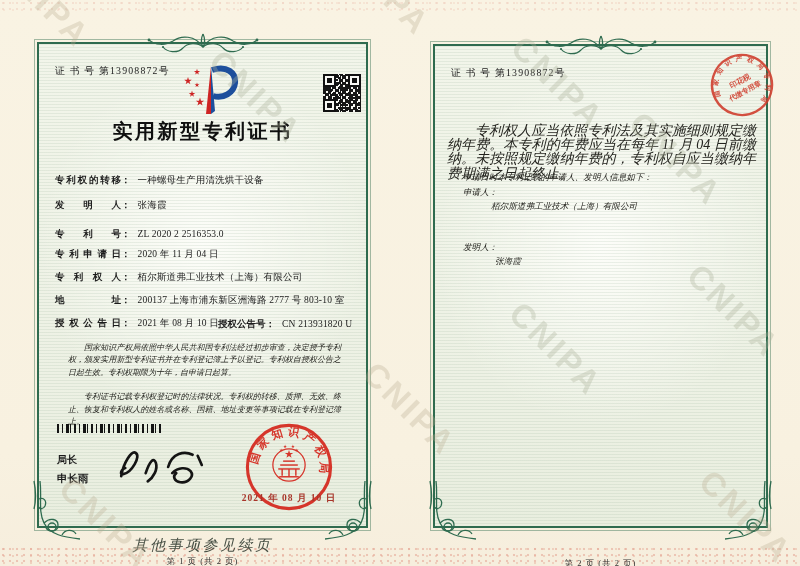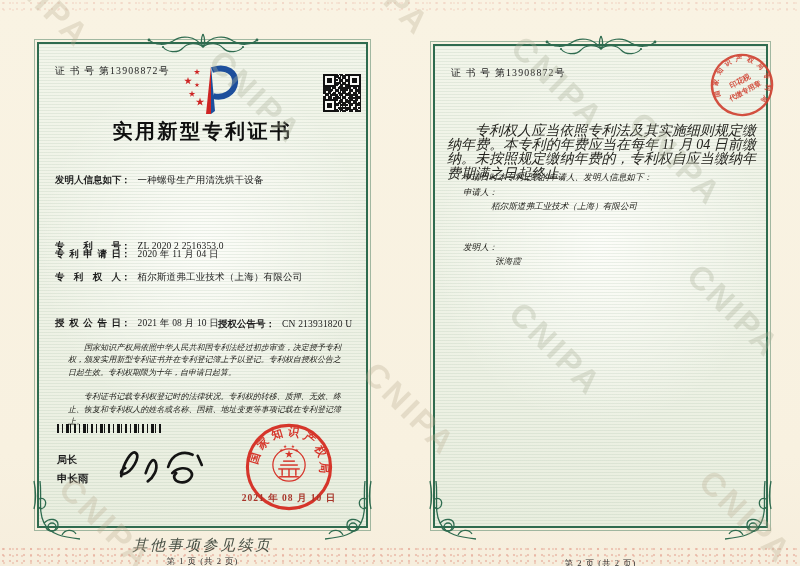--- a/index.html
+++ b/index.html
@@ -144,30 +144,36 @@
 
     <div class="qr">
       <span class="f tl"></span>
       <span class="f tr"></span>
       <span class="f bl"></span>
     </div>
 
     <div class="cert-title">实用新型专利证书</div>
 
     <div class="frow" style="top:130px">
-      <span class="flabel">发明人信息如下</span><span class="fcolon">：</span><span class="fval">一种螺母生产用清洗烘干设备</span>
-    </div>
-    <div class="frow" style="top:196px">
+      <span class="flabel">专利权的转移</span><span class="fcolon">：</span><span class="fval">一种螺母生产用清洗烘干设备</span>
+    </div>
+    <div class="frow" style="top:155px">
+      <span class="flabel">发明人</span><span class="fcolon">：</span><span class="fval">张海霞</span>
+    </div>
+    <div class="frow" style="top:184px">
       <span class="flabel">专利号</span><span class="fcolon">：</span><span class="fval">ZL 2020 2 2516353.0</span>
     </div>
     <div class="frow" style="top:204px">
       <span class="flabel">专利申请日</span><span class="fcolon">：</span><span class="fval">2020 年 11 月 04 日</span>
     </div>
     <div class="frow" style="top:227px">
       <span class="flabel">专利权人</span><span class="fcolon">：</span><span class="fval">栢尔斯道弗工业技术（上海）有限公司</span>
+    </div>
+    <div class="frow" style="top:250px">
+      <span class="flabel">地址</span><span class="fcolon">：</span><span class="fval">200137 上海市浦东新区洲海路 2777 号 803-10 室</span>
     </div>
     <div class="frow" style="top:273px">
       <span class="flabel">授权公告日</span><span class="fcolon">：</span><span class="fval">2021 年 08 月 10 日</span>
       <span class="pair2">
         <span class="flabel">授权公告号</span><span class="fcolon">：</span><span class="fval">CN 213931820 U</span>
       </span>
     </div>
 
     <div class="paras">
       <p>国家知识产权局依照中华人民共和国专利法经过初步审查，决定授予专利权，颁发实用新型专利证书并在专利登记簿上予以登记。专利权自授权公告之日起生效。专利权期限为十年，自申请日起算。</p>

